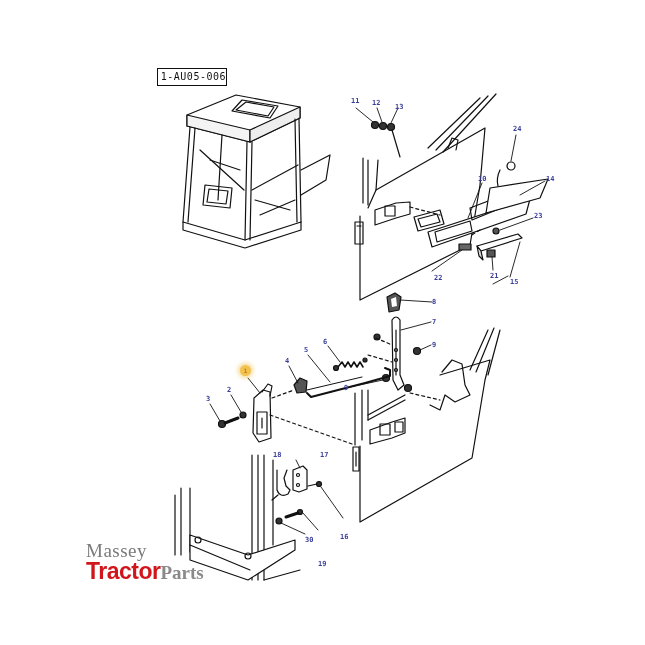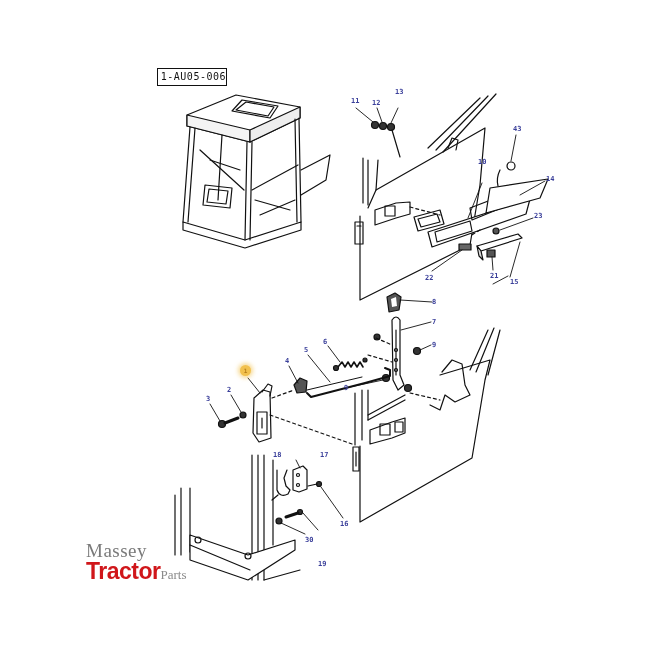--- a/index.html
+++ b/index.html
@@ -6,21 +6,21 @@
   body{width:645px;height:645px;position:relative;overflow:hidden;font-family:"DejaVu Sans",sans-serif;}
   #stage{position:absolute;left:0;top:0;width:645px;height:645px;}
   svg{position:absolute;left:0;top:0;}
   .ref-box{position:absolute;left:157px;top:68px;width:68px;height:16px;border:1.5px solid #111;
     font-family:"DejaVu Sans Mono",monospace;font-size:10px;line-height:16px;text-align:right;color:#111;letter-spacing:0.5px;background:#fff;}
   .callout{position:absolute;font-family:"DejaVu Sans Mono",monospace;font-size:7px;font-weight:bold;color:#3a3f9a;line-height:8px;cursor:pointer;}
   .callout.hl{width:11px;height:11px;border-radius:50%;background:#f2c14e;box-shadow:0 0 4px 2px rgba(242,193,78,0.6);color:#b57e1a;text-align:center;line-height:11px;font-size:6px;}
   .logo{position:absolute;left:86px;top:541px;line-height:1;}
   .logo .l1{font-family:"Liberation Serif",serif;font-size:19px;color:#7a7a7a;letter-spacing:0.5px;display:block;}
   .logo .l2a{font-family:"Liberation Sans",sans-serif;font-weight:bold;font-size:23px;color:#d0161a;letter-spacing:-0.5px;}
-  .logo .l2b{font-family:"Liberation Serif",serif;font-size:13px;color:#8a8a8a;}
+  .logo .l2b{font-family:"Liberation Serif",serif;font-size:19px;color:#8a8a8a;font-weight:bold;}
 </style>
 </head>
 <body>
 
 <div id="stage">
 
   <svg width="645" height="645" viewBox="0 0 645 645" fill="none" stroke="#111" stroke-width="1.2" stroke-linejoin="round" stroke-linecap="round">
 
     <g>
 
@@ -234,33 +234,33 @@
   <span class="callout hl" style="left:240px;top:365px;">1</span>
   <span class="callout" style="left:227px;top:386px;">2</span>
   <span class="callout" style="left:206px;top:395px;">3</span>
   <span class="callout" style="left:285px;top:357px;">4</span>
   <span class="callout" style="left:304px;top:346px;">5</span>
   <span class="callout" style="left:323px;top:338px;">6</span>
   <span class="callout" style="left:432px;top:318px;">7</span>
   <span class="callout" style="left:432px;top:298px;">8</span>
   <span class="callout" style="left:432px;top:341px;">9</span>
   <span class="callout" style="left:344px;top:384px;">9</span>
-  <span class="callout" style="left:478px;top:158px;">10</span>
+  <span class="callout" style="left:478px;top:175px;">10</span>
   <span class="callout" style="left:351px;top:97px;">11</span>
   <span class="callout" style="left:372px;top:99px;">12</span>
-  <span class="callout" style="left:395px;top:88px;">13</span>
+  <span class="callout" style="left:395px;top:103px;">13</span>
   <span class="callout" style="left:546px;top:175px;">14</span>
   <span class="callout" style="left:510px;top:278px;">15</span>
-  <span class="callout" style="left:340px;top:520px;">16</span>
+  <span class="callout" style="left:340px;top:533px;">16</span>
   <span class="callout" style="left:292px;top:451px;margin-left:28px;">17</span>
   <span class="callout" style="left:273px;top:451px;">18</span>
   <span class="callout" style="left:318px;top:532px;margin-top:28px;">19</span>
   <span class="callout" style="left:305px;top:536px;">30</span>
   <span class="callout" style="left:490px;top:272px;">21</span>
-  <span class="callout" style="left:425px;top:274px;text-align:center;">22</span>
+  <span class="callout" style="left:434px;top:274px;text-align:center;">22</span>
   <span class="callout" style="left:534px;top:212px;">23</span>
-  <span class="callout" style="left:513px;top:125px;">43</span>
+  <span class="callout" style="left:513px;top:125px;">24</span>
 
   <div class="logo">
     <span class="l1">Massey</span>
     <span class="l2a">Tractor</span><span class="l2b">Parts</span>
   </div>
 </div>
 
 </body></html>

